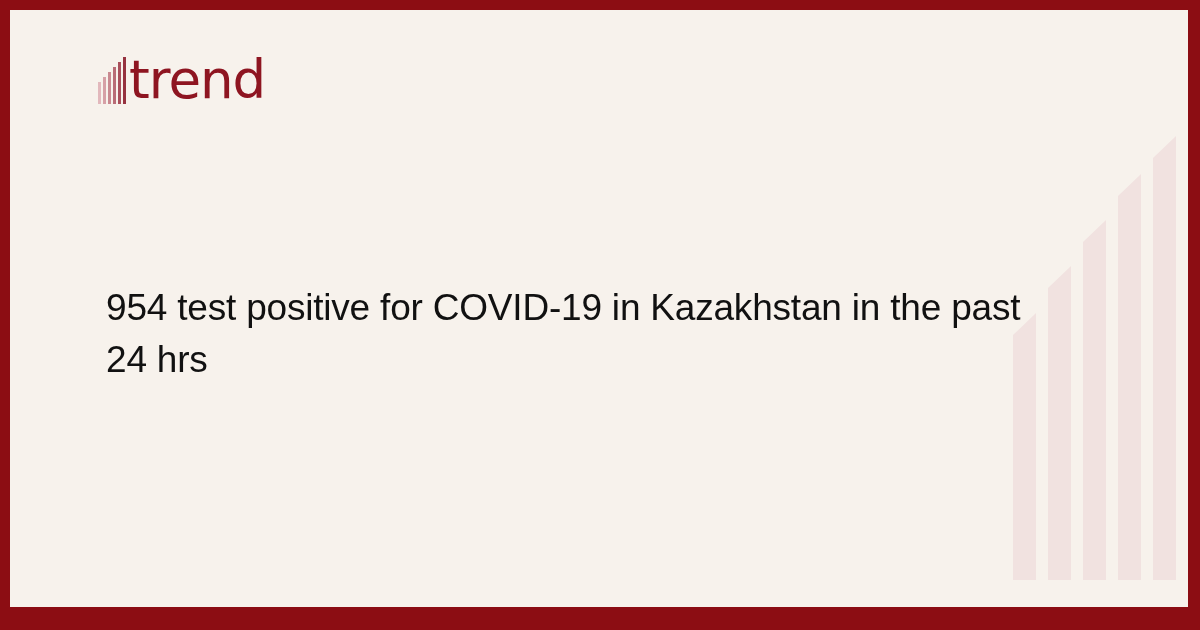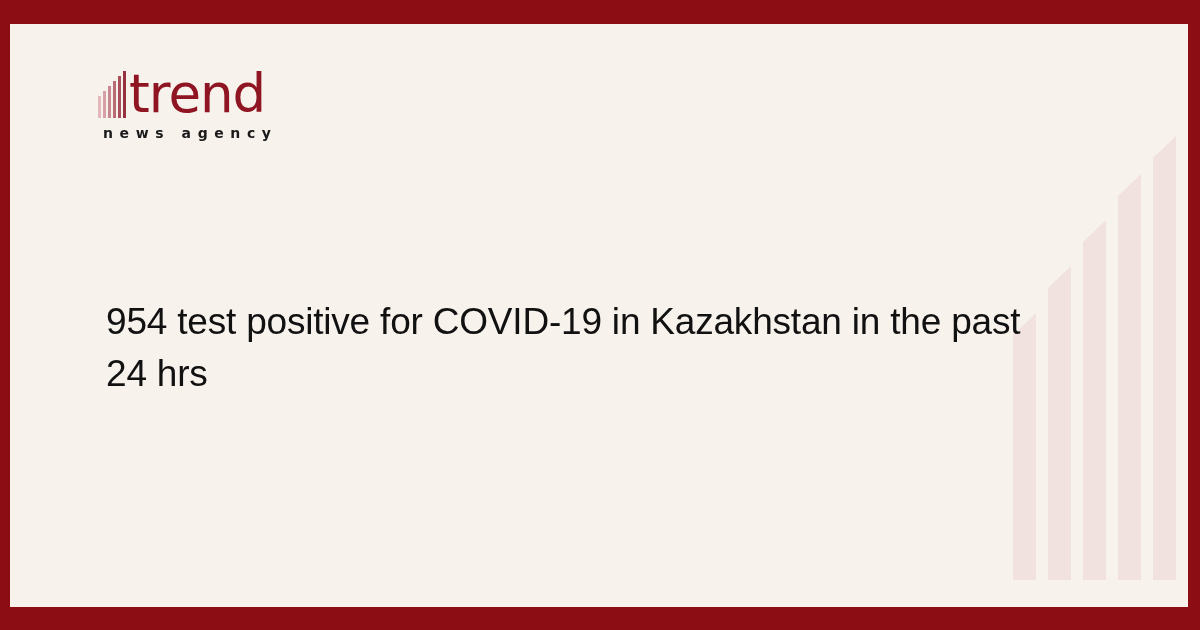--- a/index.html
+++ b/index.html
@@ -14,21 +14,21 @@
     background: #8C0D13;
   }
 
   
   .card {
     position: relative;
     box-sizing: border-box;
     width: 1200px;
     height: 630px;
     background: #8C0D13;          
-    padding: 24px 12px 23px 10px; 
+    padding: 10px 12px 23px 10px; 
   }
   .canvas {
     position: relative;
     width: 100%;
     height: 100%;
     background: #F7F2EC;          
     overflow: hidden;
   }
 
   
@@ -152,19 +152,18 @@
         <span class="logo-mark">
           <i class="lm1"></i>
             <i class="lm2"></i>
             <i class="lm3"></i>
             <i class="lm4"></i>
             <i class="lm5"></i>
             <i class="lm6"></i>
         </span>
         <span class="logo-word">trend</span>
       </div>
-      <div class="logo-sub">news agency</div>
     </div>
 
     <div class="headline">954 test positive for COVID-19 in Kazakhstan in the past 24 hrs</div>
 
   </div>
 </div>
 
 </body></html>

